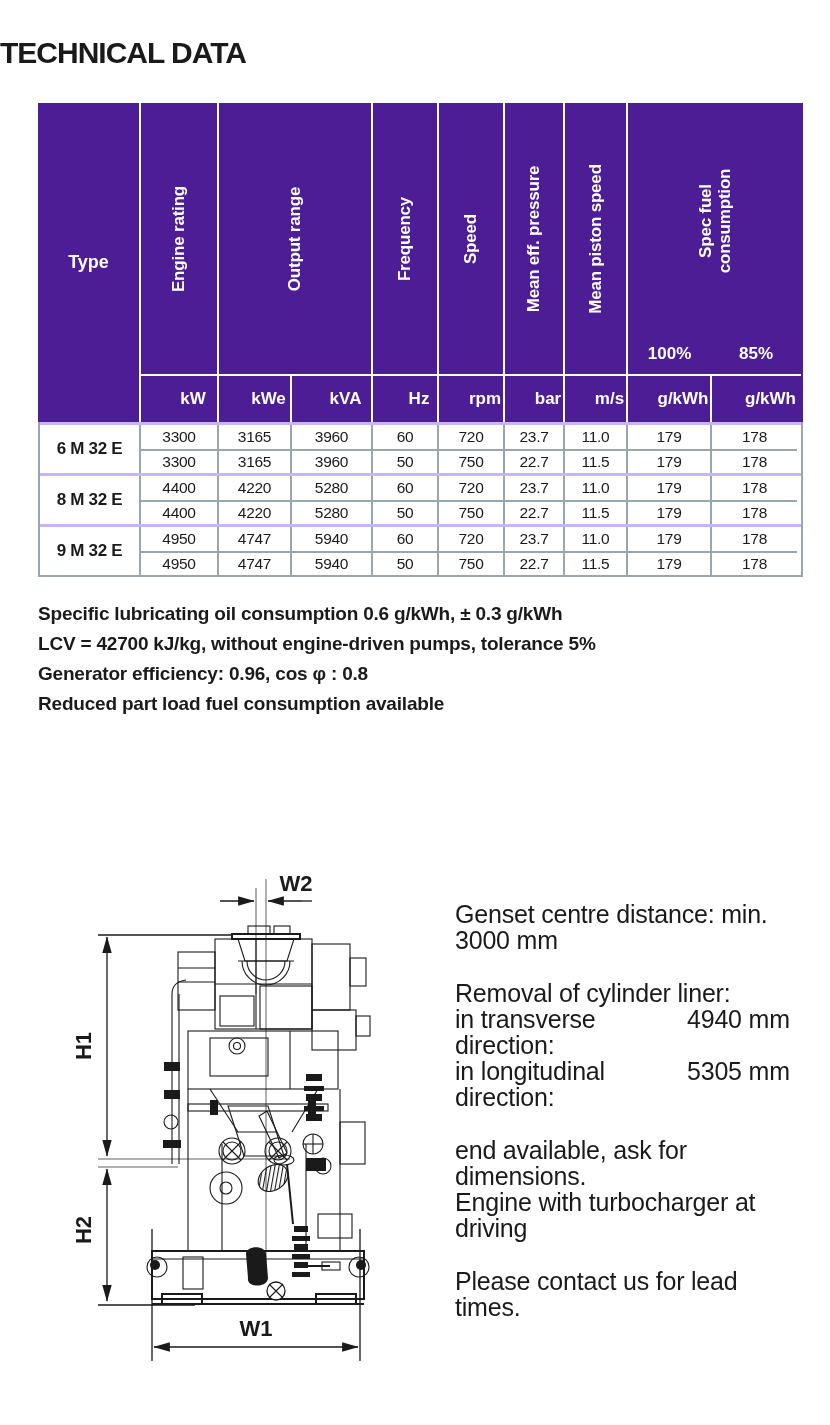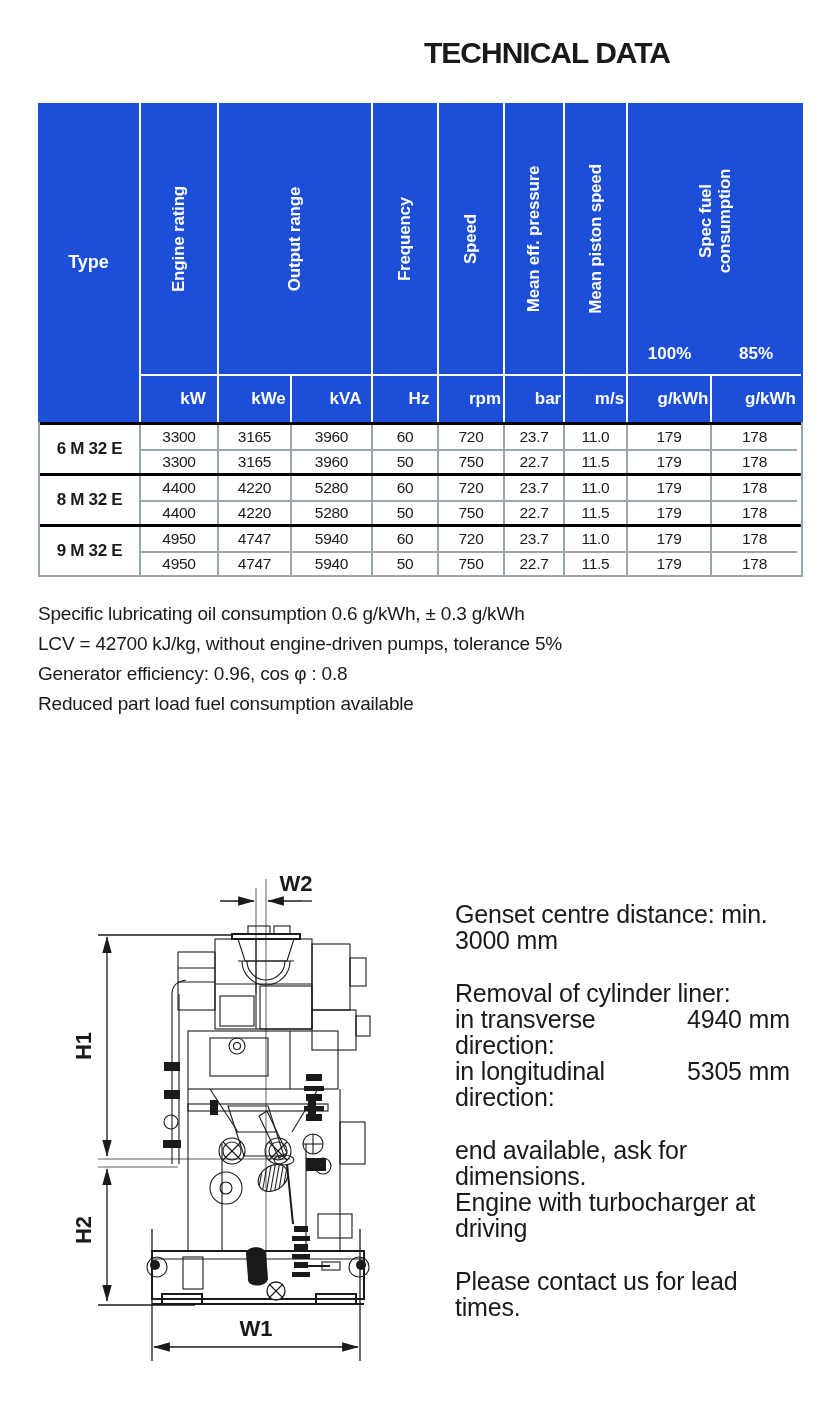--- a/index.html
+++ b/index.html
@@ -2,30 +2,30 @@
 <html><head>
 <meta charset="utf-8">
 <style>
   * { margin:0; padding:0; box-sizing:border-box; }
   html,body { background:#ffffff; }
   .page {
     position:relative; width:830px; height:1425px; background:#ffffff;
     font-family:"Liberation Sans", sans-serif; color:#1a1a1a; overflow:hidden;
   }
   .title {
-    position:absolute; top:36px; left:0; width:670px; text-align:right;
+    position:absolute; top:36px; left:0; width:670px; text-align:left;
     font-size:30px; font-weight:bold; letter-spacing:-1px;
   }
   
   .spec-table { position:absolute; left:38px; top:103px; width:765px; }
   .thead {
     display:grid;
     grid-template-columns:101px 78px 73px 81px 66px 66px 60px 63px 84px 91px;
     grid-template-rows:271px 48px;
-    background:#1d4ed8; color:#ffffff;
+    background:#4c1d95; color:#ffffff;
   }
   .hcell { position:relative; }
   .hcell.bl { border-left:2px solid #ffffff; }
   .hcell.bt { border-top:2px solid #ffffff;padding-left:28px; }
   .type-cell { grid-row:1/3; grid-column:1; display:flex; align-items:center; justify-content:center;
     font-weight:bold; font-size:18px; }
   .vlabel {
     position:absolute; left:50%; top:50%;
     transform:translate(-50%,-50%) rotate(-90deg);
     font-weight:bold; font-size:17px; white-space:nowrap; letter-spacing:-0.2px;
@@ -34,33 +34,33 @@
   .load-row { position:absolute; bottom:10px; left:0; width:100%; display:flex; font-weight:bold; font-size:17px; }
   .load-row span { text-align:center; }
   .load-100 { width:84px; }
   .load-85 { width:91px; }
   .unit-cell { display:flex; align-items:center; justify-content:center; font-weight:bold; font-size:17px; }
   .tbody { border:2px solid #9BA6AC; border-top:none; }
   .tgroup {
     display:grid;
     grid-template-columns:99px 78px 73px 81px 66px 66px 60px 63px 84px 87px;
     grid-template-rows:24px 24px;
-    border-top:3px solid #000000; background:#ffffff;
+    border-top:3px solid #c4b5fd; background:#ffffff;
   }
   .gtype { grid-row:1/3; grid-column:1; display:flex; align-items:center; justify-content:center;
     font-weight:bold; font-size:17px; letter-spacing:-0.3px; }
   .dcell { display:flex; align-items:center; justify-content:center; font-size:15.5px;
     border-left:2px solid #9BA6AC; letter-spacing:-0.3px; }
   .dcell.rt { border-top:2px solid #9BA6AC; }
   
   .notes { position:absolute; left:38px; top:599px; width:770px; display:flex; font-size:19px; letter-spacing:-0.2px; }
   .notes-left { width:207px; }
   .nrow { display:flex; line-height:31px; }
   .nlab { width:62px; }
-  .notes-right { flex:1; }
+  .notes-right { flex:1;font-weight:bold; }
   .notes-right div { line-height:30px; }
   
   .info { position:absolute; left:455px; top:901px; width:350px; font-size:25px; letter-spacing:-0.2px; }
   .info .line { line-height:26px; }
   .gap { height:27px; }
   .kv { display:flex; line-height:26px; }
   .kv .kl { width:232px; }
   
   .figure { position:absolute; left:60px; top:864px; }
   .eng { stroke:#1a1a1a; fill:none; stroke-width:1.1; }

